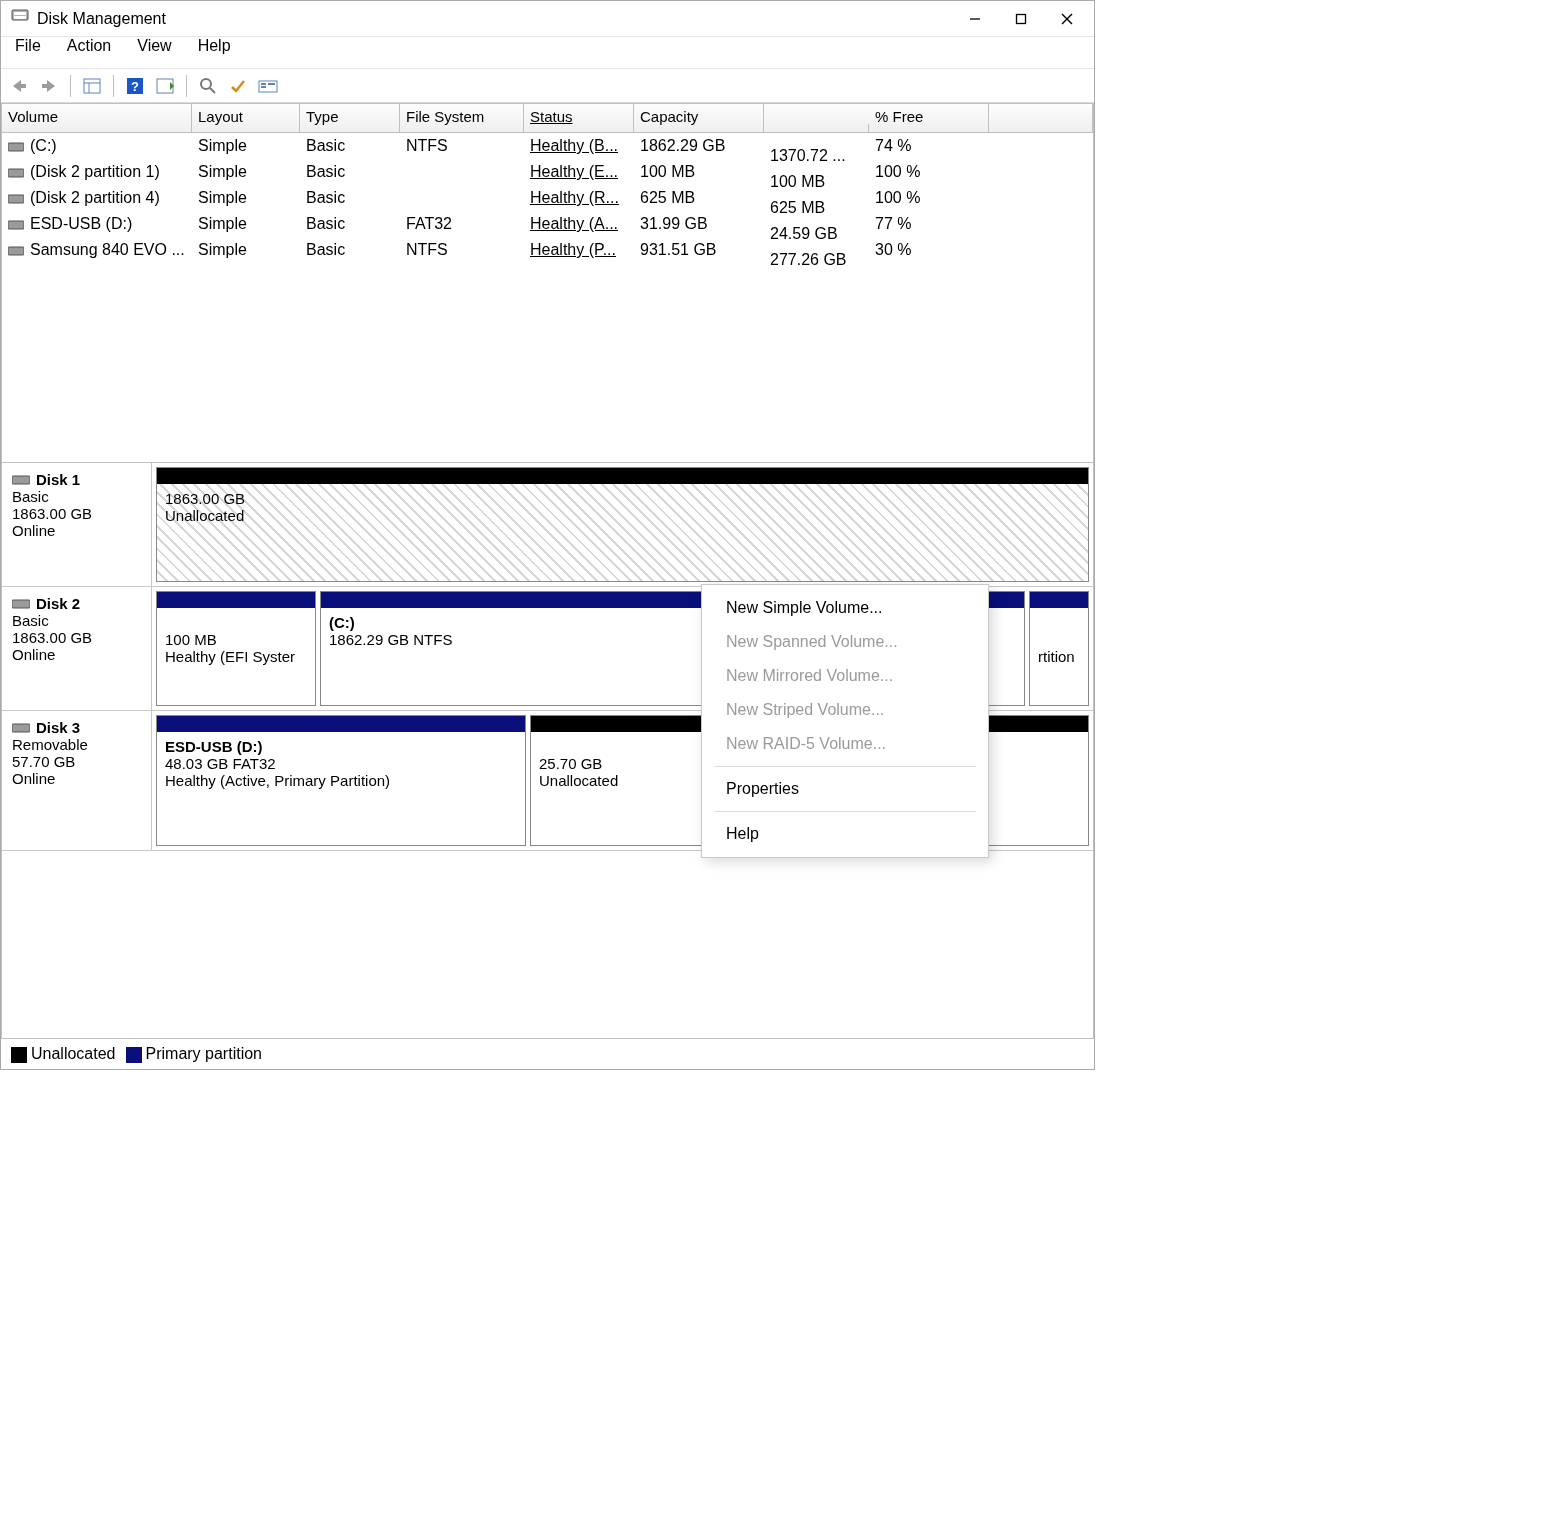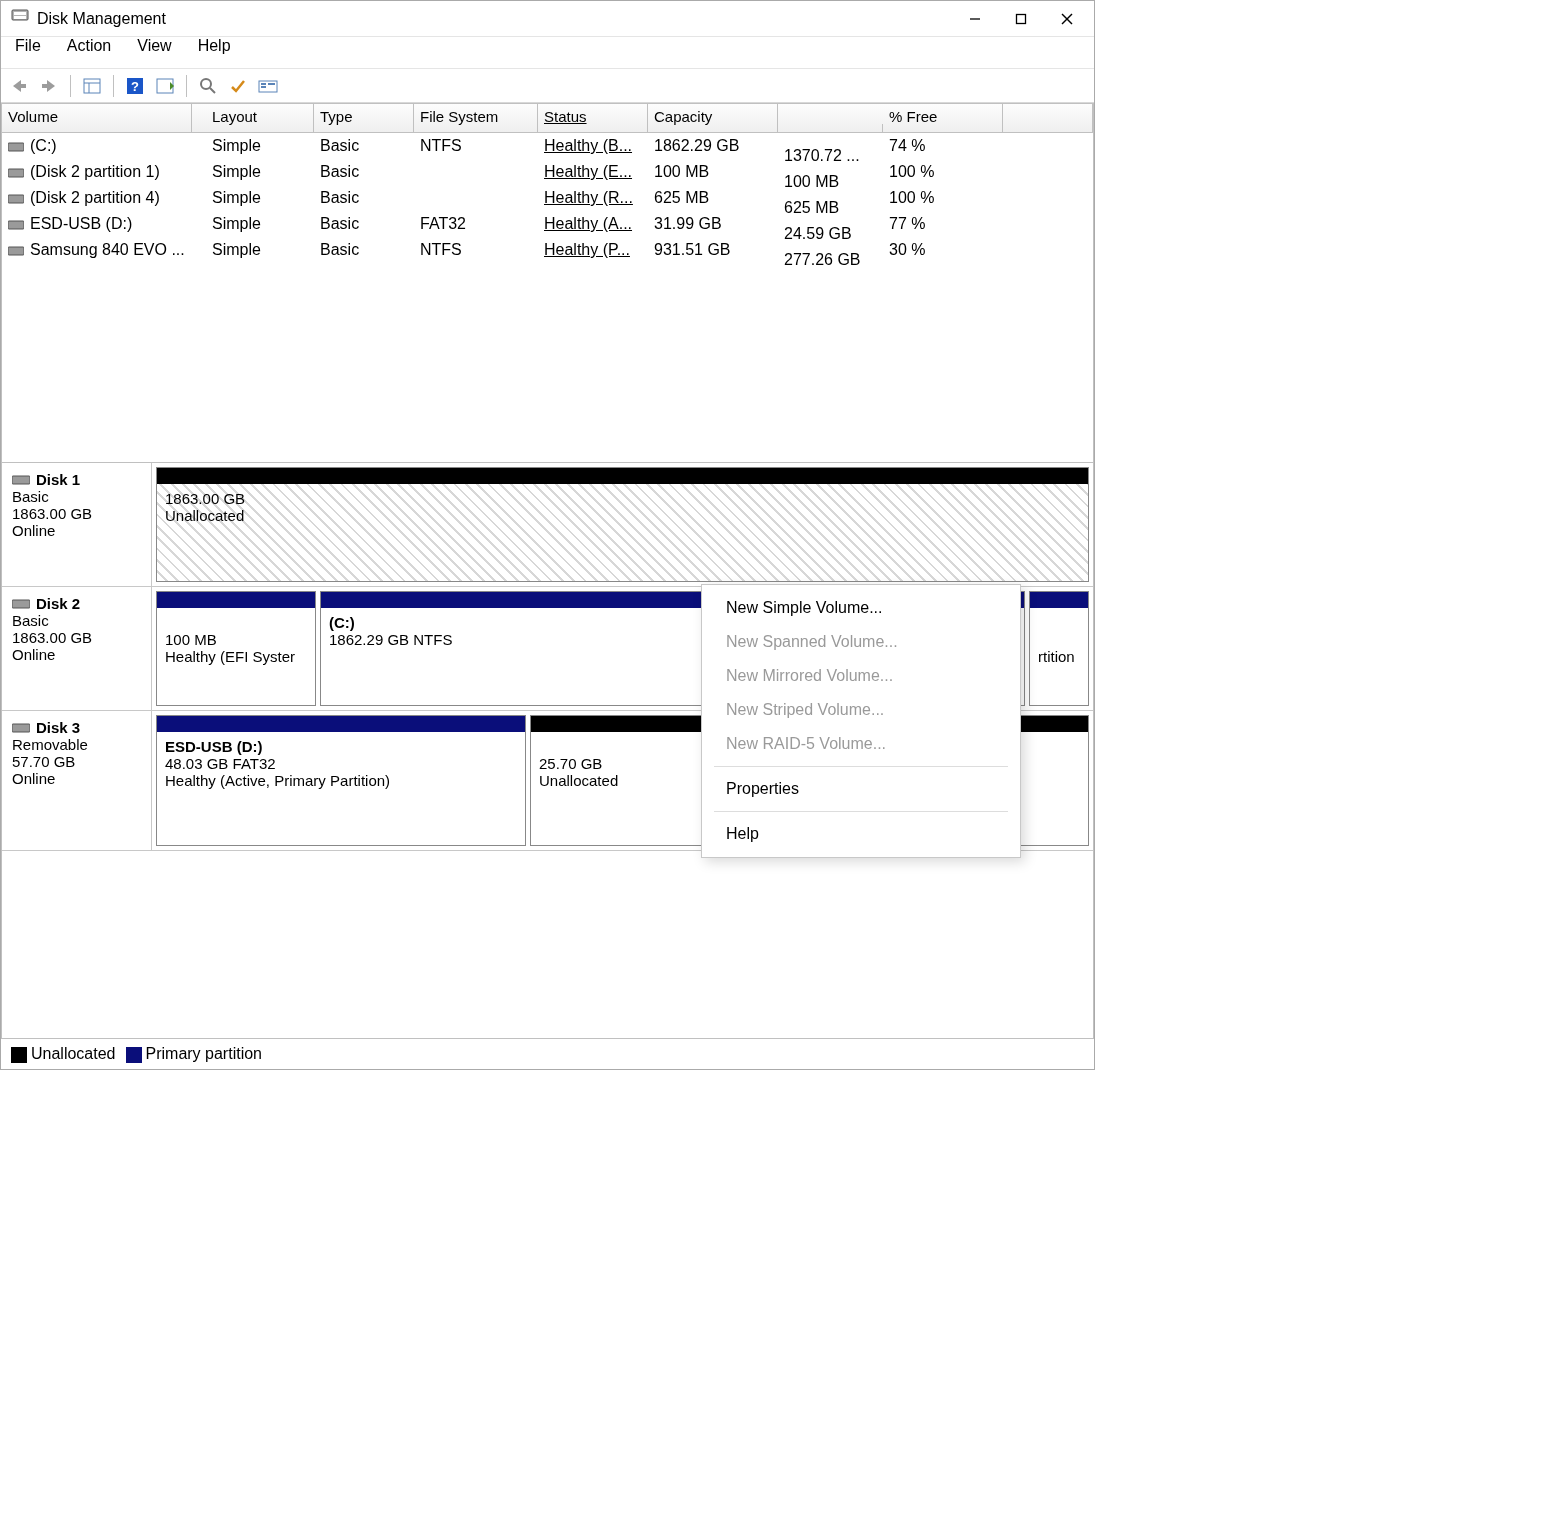--- a/index.html
+++ b/index.html
@@ -89,21 +89,21 @@
   .vol-rows { font-size: 16px; }
   .vol-row {
     display: flex;
     height: 26px; align-items: center;
   }
   .vol-row .c {
     padding: 0 6px;
     white-space: nowrap; overflow: hidden; text-overflow: ellipsis;
   }
   .col-volume   { width: 190px; }
-  .col-layout   { width: 108px; margin-left: 14px; }
+  .col-layout   { width: 108px; }
   .col-type     { width: 100px; }
   .col-fs       { width: 124px; }
   .col-status   { width: 110px; text-decoration: underline; }
   .col-capacity { width: 130px; }
   .col-free     { width: 105px; margin-top: 20px; }
   .col-pctfree  { width: 120px; }
   .col-extra    { flex: 1; }
 
   .vol-icon { width:16px; height:10px; display:inline-block; margin-right:6px; vertical-align:middle; }
 
@@ -158,21 +158,21 @@
     display:flex; align-items:center; gap: 10px;
     padding: 0 10px;
     font-size: 16px;
   }
   .legend .swatch { width:16px; height:16px; display:inline-block; margin-right:4px; vertical-align:middle;}
 
   
   .context-menu {
     position: absolute;
     left: 700px; top: 583px;
-    width: 320px;
+    width: 288px;
     background: #fff;
     border: 1px solid #c8c8c8;
     box-shadow: 4px 4px 12px rgba(0,0,0,.15);
     padding: 6px 0;
     font-size: 16px;
     z-index: 100;
   }
   .context-menu .item {
     padding: 8px 24px;
     white-space: nowrap;

